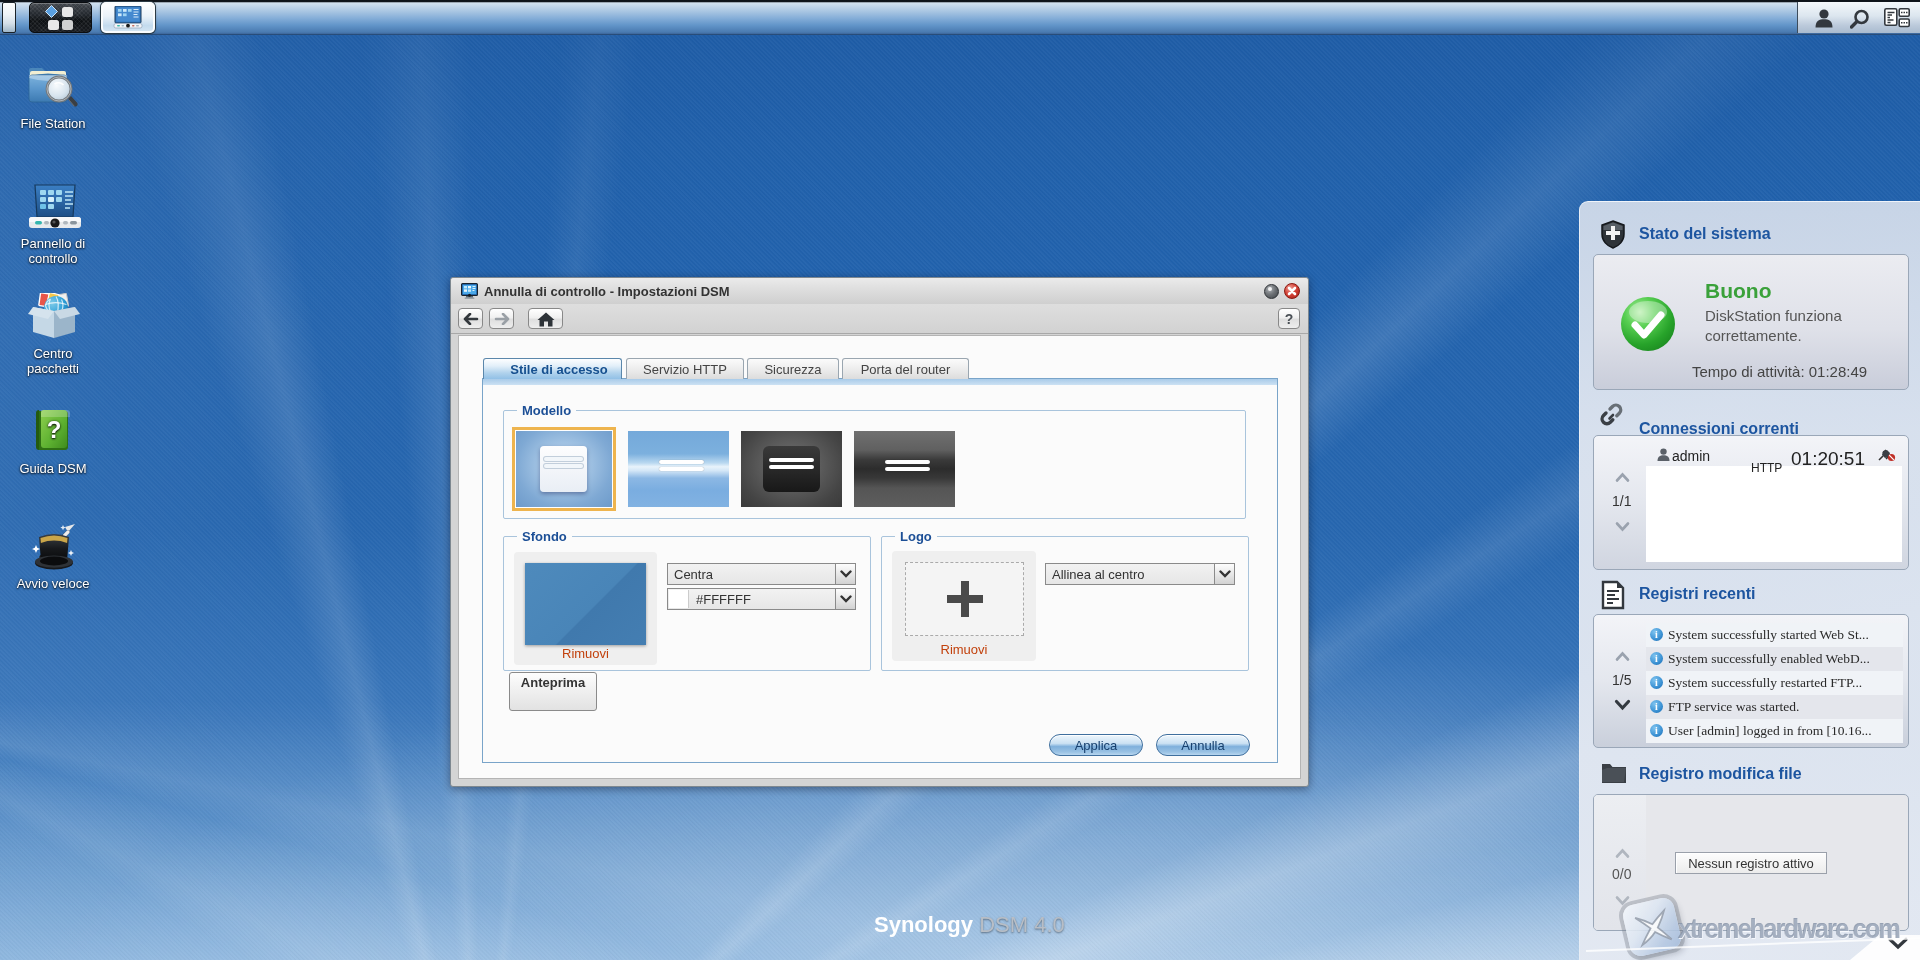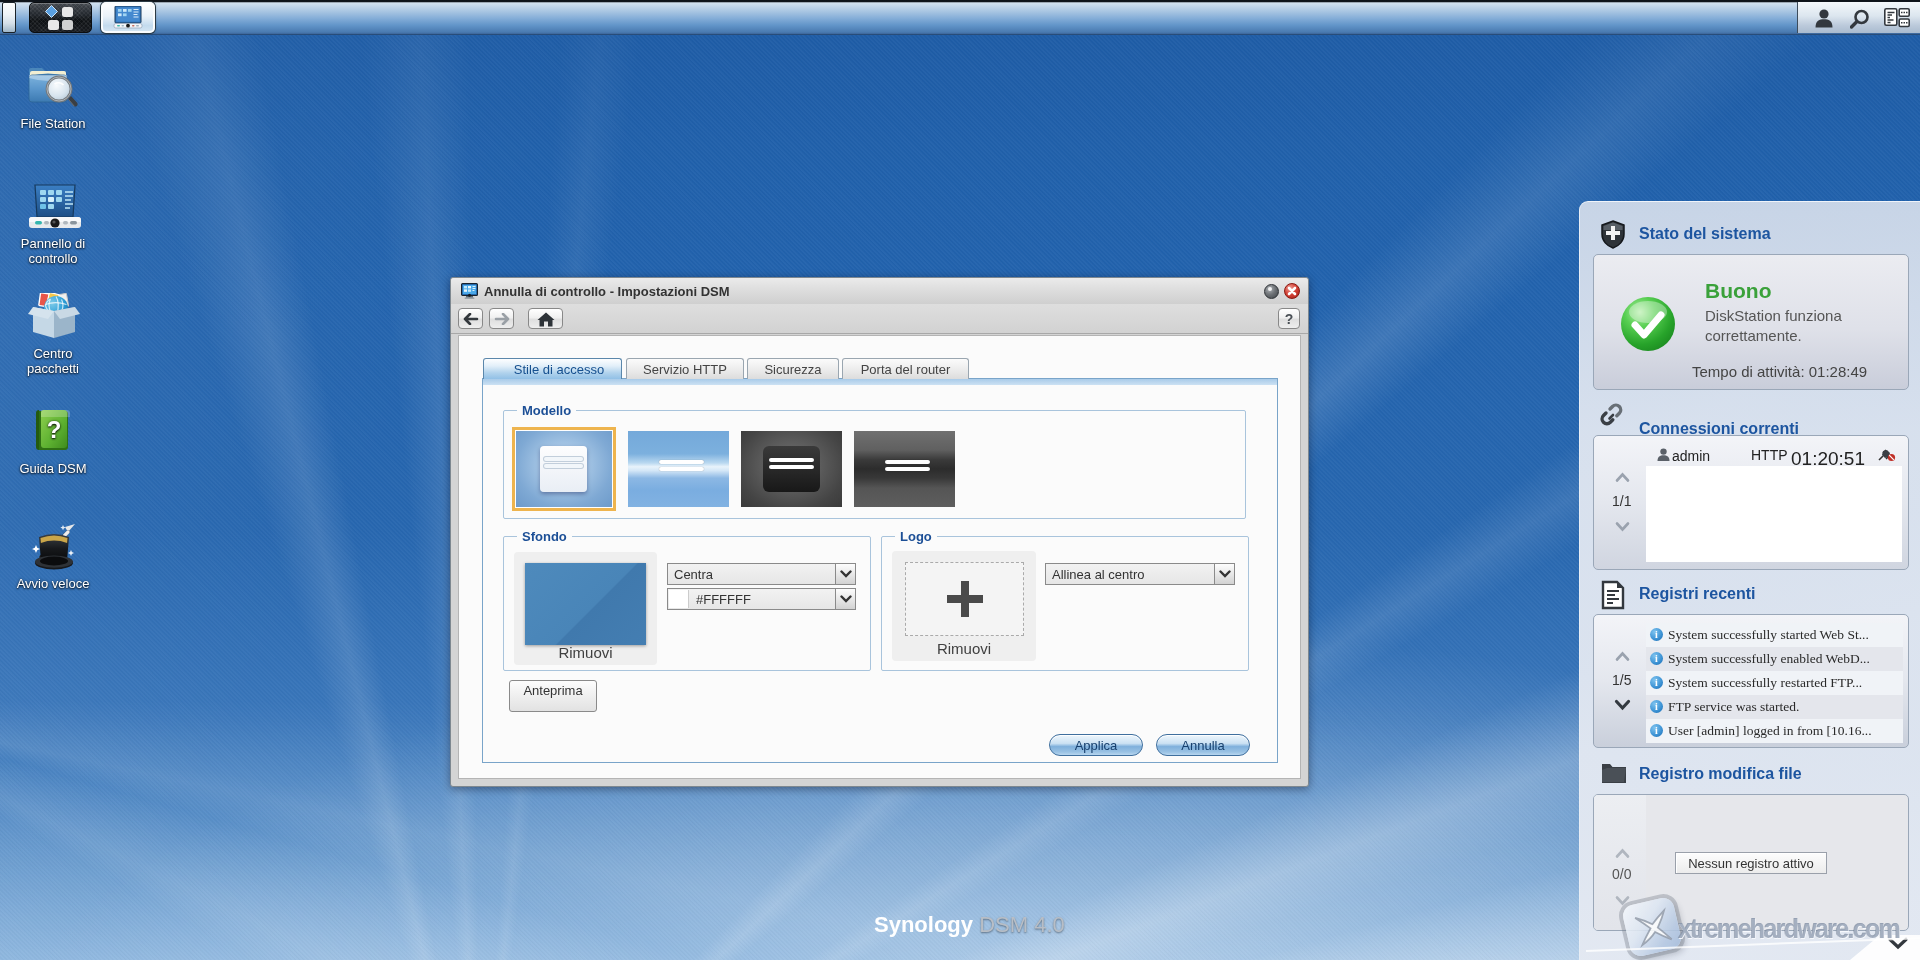--- a/index.html
+++ b/index.html
@@ -64,41 +64,41 @@
 #toolbar { position:absolute; left:0; top:26px; right:0; height:30px;
   background:linear-gradient(180deg,#dedede 0%,#d2d2d2 100%); border-bottom:1px solid #a8a8a8; }
 .navbtn { position:absolute; top:4px; height:21px; border:1px solid #888; border-radius:4px;
   background:linear-gradient(180deg,#ffffff 0%,#f0f0f0 45%,#dfdfdf 55%,#eeeeee 100%); }
 #wcontent { position:absolute; left:7px; right:7px; top:57px; bottom:7px; background:#fbfbfb; border:1px solid #b4b4b4; }
 
 .tab { position:absolute; top:-21px; height:21px; font-size:13px; text-align:center;
   border:1px solid #9aa6b0; border-bottom:none; border-radius:3px 3px 0 0; color:#444;
   background:linear-gradient(180deg,#fbfbfb 0%,#eaeaea 60%,#dcdcdc 100%); line-height:21px; }
 .tab.active { background:linear-gradient(180deg,#fdfeff 0%,#e2eff9 35%,#b0d2ec 70%,#91c0e6 100%);
-  color:#16508f; font-weight:normal; border-color:#5b87ab;padding-left:13px; }
+  color:#16508f; font-weight:bold; border-color:#5b87ab;padding-left:13px; }
 #tabpanel { position:absolute; left:23px; top:42px; width:796px; height:385px;
   border:1px solid #79a4c9; background:#fbfbfb; }
 #tabtopband { position:absolute; left:0; top:0; width:100%; height:6px;
   background:linear-gradient(180deg,#a9cbe9 0%,#cce1f3 100%); }
 .fs { position:absolute; border:1px solid #a9c4dc; border-radius:2px; }
 .fs .leg { position:absolute; top:-9px; left:13px; font-size:13px; font-weight:bold; color:#1c4f96; background:#fbfbfb; padding:0 5px; line-height:17px; }
 .thumb { position:absolute; top:22px; width:101px; height:76px; }
 .th-blue1 { background:radial-gradient(ellipse at 50% 45%, #bcd6ee 0%, #a3c4e4 35%, #7fa9d4 70%, #6d9aca 100%); }
 .th-blue1::after, .th-card { content:""; position:absolute; left:26%; top:20%; width:47%; height:60%;
   background:linear-gradient(180deg,#fdfdfe 0%,#e9eef5 100%); border-radius:4px; box-shadow:0 2px 4px rgba(0,0,60,.35); }
 .th-blue2 { background:linear-gradient(180deg,#74a9da 0%,#7cb0de 30%,#b9d8f0 42%,#e8f3fb 47%,#d4e7f7 52%,#8cb8e4 62%,#7aade0 78%,#82b2e2 100%); }
 .th-dark1 { background:radial-gradient(ellipse at 50% 45%, #757575 0%, #5c5c5c 40%, #454545 75%, #3a3a3a 100%); }
 .th-dark2 { background:linear-gradient(180deg,#707070 0%,#606060 25%,#3a3a3a 38%,#2c2c2c 50%,#383838 62%,#555555 75%,#5e5e5e 100%); }
 .minifields { position:absolute; left:28%; top:32%; width:44%; z-index:2; }
 .minifields .mf { height:4px; border-radius:2px; background:#fff; margin-bottom:3px; box-shadow:0 0 1px rgba(0,0,0,.4); }
 .th-blue1::after, .th-dark1::after { z-index:1; }
 .th-dark1::after { content:""; position:absolute; left:22%; top:20%; width:56%; height:60%; background:linear-gradient(180deg,#3a3a3a 0%,#181818 100%); border-radius:6px; }
 .gcard { position:absolute; background:#efefef; border-radius:4px; }
 .bgthumb { position:absolute; left:11px; top:11px; width:121px; height:82px; background:linear-gradient(135deg,#4e8abc 0%,#4985b8 55%,#4079ad 56%,#447eb2 100%); box-shadow:0 1px 3px rgba(0,0,0,.35); }
-.rimuovi { position:absolute; bottom:4px; width:100%; text-align:center; font-size:15px; color:#404040; }
+.rimuovi { position:absolute; bottom:4px; width:100%; text-align:center; font-size:13px; color:#c2410c; }
 .dashbox { position:absolute; left:13px; top:11px; width:119px; height:74px; border:1px dashed #aaa; background:#f4f4f4; display:flex; align-items:center; justify-content:center; }
 .seltext { position:absolute; left:6px; top:3px; }
 .selbtn { position:absolute; right:0; top:0; width:20px; height:20px; border-left:1px solid #8a8a8a;
   background:linear-gradient(180deg,#fdfdfd 0%,#e8e8e8 50%,#d2d2d2 100%); display:flex; align-items:center; justify-content:center; }
 .swatch { position:absolute; left:1px; top:1px; width:20px; height:18px; background:#fff; border-right:1px solid #ccc; }
 select.dsel, .dsel { position:absolute; height:22px; font-size:13px; color:#333;
   border:1px solid #8a8a8a; background:linear-gradient(180deg,#f2f2f2 0%,#e6e6e6 100%); }
 .btn { display:inline-block; border:1px solid #8a8a8a; border-radius:3px; font-size:13px; color:#333;
   background:linear-gradient(180deg,#fdfdfd 0%,#efefef 50%,#e2e2e2 100%); text-align:center; }
 .pill { position:absolute; width:94px; height:22px; border-radius:11px; border:1px solid #3f6f9e;
@@ -423,21 +423,21 @@
         <div class="dsel" style="left:163px; top:26px; width:190px;">
             <span class="seltext">Allinea al centro</span>
             <span class="selbtn">
               <svg width="12" height="8" viewBox="0 0 12 8">
                 <path d="M1.5 1.5 L6 6 L10.5 1.5" stroke="#333" stroke-width="2.4" fill="none" stroke-linecap="round"></path>
               </svg>
             </span>
           </div>
       </div>
 
-      <div class="btn" style="position:absolute; left:26px; top:301px; width:88px; height:32px; line-height:20px;">Anteprima</div>
+      <div class="btn" style="position:absolute; left:26px; top:293px; width:88px; height:39px; line-height:20px;font-weight:bold;">Anteprima</div>
       <div class="pill" style="left:566px; top:355px;">Applica</div>
       <div class="pill" style="left:673px; top:355px;">Annulla</div>
     </div>
   </div>
 </div>
 
 <div id="widgets">
 
   <div class="wicon" style="top:18px;"><svg width="26" height="29" viewBox="0 0 26 29">
     <path d="M13 1 L24 5 V14 C24 21 19 26 13 28 C7 26 2 21 2 14 V5 Z" fill="#2e3338" stroke="#15181c" stroke-width="1.5"></path>
@@ -479,21 +479,21 @@
         </svg></div>
     <div class="pager" style="left:18px; top:57px;">1/1</div>
     <div class="pgarr" style="position:absolute; left:21px; top:82px;"><svg width="15" height="11" viewBox="0 0 15 11">
           <path d="M2 2.5 L7.5 8.5 L13 2.5" stroke="#9aa2ae" stroke-width="2.6" fill="none" stroke-linecap="round"></path>
         </svg></div>
     <div style="position:absolute; left:63px; top:12px;"><svg width="13" height="14" viewBox="0 0 13 14">
           <circle cx="6.5" cy="3.6" r="3.2" fill="#5a6068"></circle>
           <path d="M0.5 13 C0.5 8.8 3 7.2 6.5 7.2 C10 7.2 12.5 8.8 12.5 13 Z" fill="#5a6068"></path>
         </svg></div>
     <div style="position:absolute; left:78px; top:12px; font-size:14px; color:#222;">admin</div>
-    <div style="position:absolute; left:157px; top:11px; font-size:14px; color:#222;">HTTP</div>
+    <div style="position:absolute; left:157px; top:25px; font-size:12px; color:#222;">HTTP</div>
     <div style="position:absolute; left:197px; top:12px; font-size:19px; color:#222;">01:20:51</div>
     <div style="position:absolute; left:283px; top:11px;"><svg width="19" height="15" viewBox="0 0 19 15">
       <path d="M2 13 L6 9 M6 6 L9 3 M9 12 L12 9" stroke="#333" stroke-width="1.6"></path>
       <path d="M5 8 l3 3 l4 -1 l1 -4 l-3 -3 l-4 1 z" fill="#3a3f45"></path>
       <circle cx="14.5" cy="10.5" r="3.6" fill="#c03028"></circle>
           <path d="M12.2 8.2 L16.8 12.8" stroke="#fff" stroke-width="1.2"></path>
         </svg></div>
   </div>
 
   <div class="wicon" style="top:378px;"><svg width="26" height="30" viewBox="0 0 26 30">

